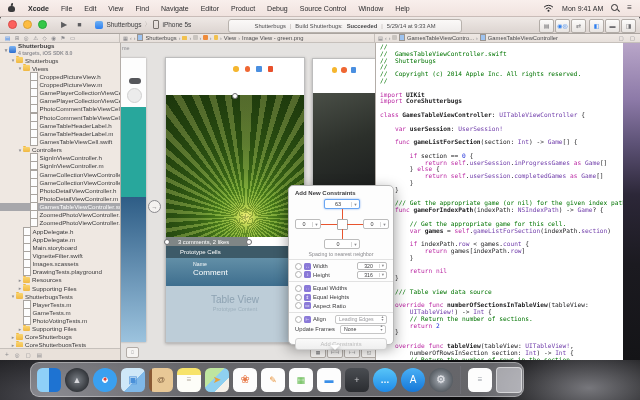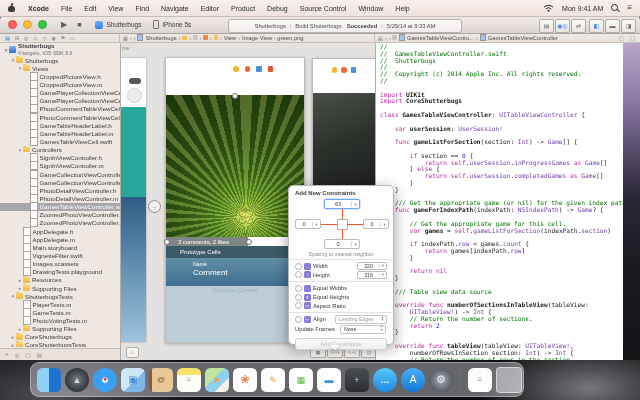--- a/index.html
+++ b/index.html
@@ -546,20 +546,21 @@
       <span class="knob" style="left:-2px;top:181px;"></span>
       <span class="knob" style="left:80px;top:181px;"></span>
       <div class="proto-head">
         <span>Prototype Cells</span>
       </div>
       <div class="proto-cell">
         <span class="cell-name">Name</span>
         <span class="cell-comment">Comment</span>
       </div>
       <div class="tv-area">
+        <div class="tv-title">Table View</div>
         <div class="tv-sub">Prototype Content</div>
       </div>
     </div>
 
     <div class="artboard2">
       <div class="ab2-icons">
         <span class="sd yc"></span>
         <span class="sd oc"></span>
         <span class="sd bs"></span>
       </div>

